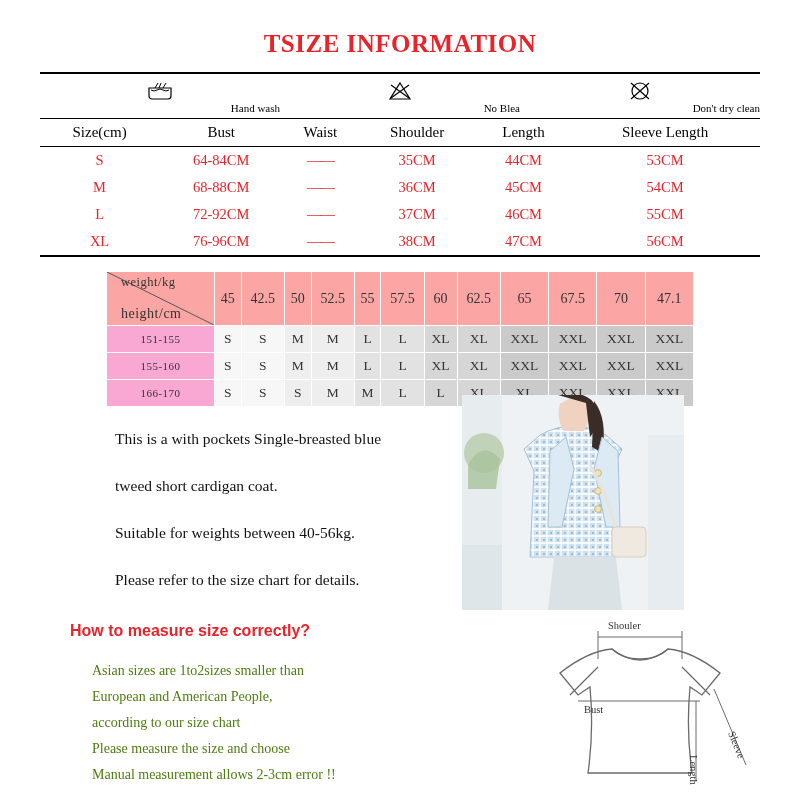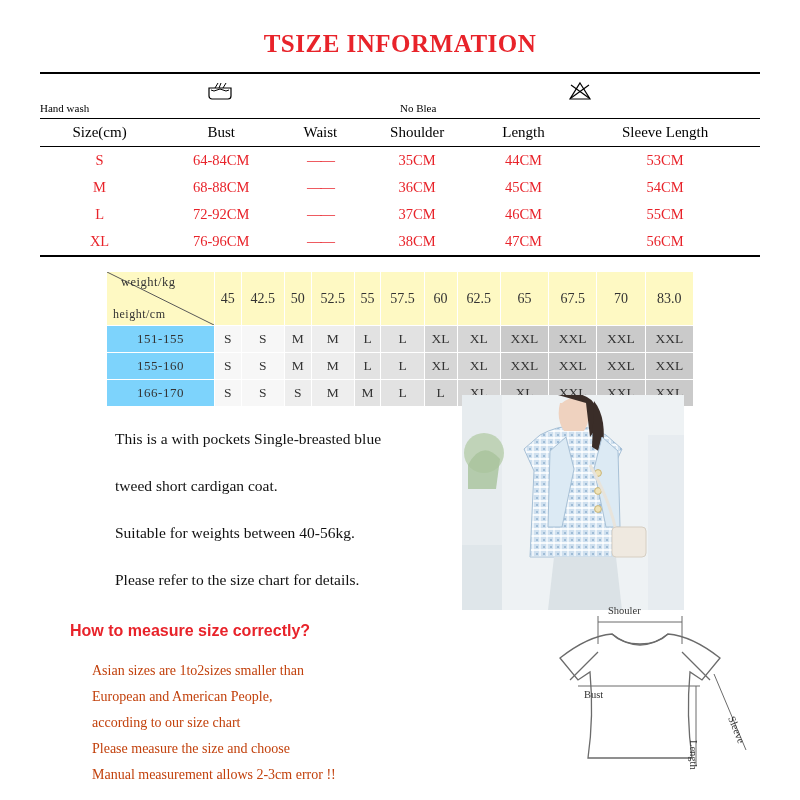--- a/index.html
+++ b/index.html
@@ -30,21 +30,21 @@
 
   
   .care-row {
     display: flex;
     margin: 14px 40px 0 40px;
     border-top: 2px solid #000;
     padding-top: 6px;
   }
   .care-cell {
     flex: 1;
-    text-align: left;
+    text-align: right;
     font-size: 11px;
     color: #000;
   }
   .care-glyph {
     height: 22px;
     display: flex;
     align-items: center;
     justify-content: center;
   }
   .care-label { font-size: 11px; font-family: "Liberation Serif", serif; }
@@ -103,25 +103,25 @@
   }
   .corner .diag {
     position: absolute;
     left: 0; top: 0; width: 100%; height: 100%;
   }
   .corner .wk {
     position: absolute; top: 3px; left: 14px;
     font-size: 12.5px; letter-spacing: 0.5px;
   }
   .corner .hc {
-    position: absolute; bottom: 3px; left: 6px;
-    font-size: 12px; letter-spacing: 0.5px;
-  }
-  .wh-head td { background: #fef9c3; height: 54px; font-size: 14px; }
-  .rowlab { background: #7dd3fc; font-size: 13px; letter-spacing: 0.5px; }
+    position: absolute; bottom: 3px; left: 14px;
+    font-size: 14px; letter-spacing: 0.5px;
+  }
+  .wh-head td { background: #fca5a5; height: 54px; font-size: 14px; }
+  .rowlab { background: #f9a8d4; font-size: 11px; letter-spacing: 0.5px; }
   .c0 { background: #f7f7f7; }
   .c1 { background: #eeeeee; }
   .c2 { background: #e2e2e2; }
   .c3 { background: #d6d6d6; }
   .c4 { background: #cacaca; }
 
   
   .desc-block {
     position: absolute;
     left: 115px; top: 415px;
@@ -147,29 +147,29 @@
     color: #e8232a;
     font-weight: bold;
     font-size: 16px;
     font-family: Liberation Sans, sans-serif;
   }
   .howto-lines {
     position: absolute;
     left: 92px; top: 658px;
     width: 380px;
     font-size: 14px;
-    color: #c2410c;
+    color: #4d7c0f;
     line-height: 26px;
     font-family: "Liberation Serif", serif;
   }
 
   
   .garment {
     position: absolute;
-    left: 500px; top: 600px;
+    left: 500px; top: 615px;
     width: 270px; height: 180px; text-align: right;
   }
 </style>
 </head>
 <body>
 
 <div class="page">
 
   <div class="title">TSIZE INFORMATION</div>
 
@@ -185,20 +185,29 @@
       <div class="care-label">Hand wash</div>
     </div>
     <div class="care-cell">
       <div class="care-glyph">
         <svg width="26" height="20" viewBox="0 0 26 20">
           <path d="M13 2 L23 18 H3 Z" fill="none" stroke="#000" stroke-width="1.2"></path>
           <path d="M4 4 L22 17 M22 4 L4 17" stroke="#000" stroke-width="1.2"></path>
         </svg>
       </div>
       <div class="care-label">No Blea</div>
+    </div>
+    <div class="care-cell">
+      <div class="care-glyph">
+        <svg width="26" height="20" viewBox="0 0 26 20">
+          <circle cx="13" cy="10" r="8" fill="none" stroke="#000" stroke-width="1.2"></circle>
+          <path d="M4 2 L22 18 M22 2 L4 18" stroke="#000" stroke-width="1.2"></path>
+        </svg>
+      </div>
+      <div class="care-label">Don't dry clean</div>
     </div>
   </div>
 
   <table class="size-table">
     <thead>
       <tr>
         <th>Size(cm)</th>
         <th>Bust</th>
         <th>Waist</th>
         <th>Shoulder</th>
@@ -257,21 +266,21 @@
           <td>42.5</td>
           <td>50</td>
           <td>52.5</td>
           <td>55</td>
           <td>57.5</td>
           <td>60</td>
           <td>62.5</td>
           <td>65</td>
           <td>67.5</td>
           <td>70</td>
-          <td>83.0</td>
+          <td>47.1</td>
         </tr>
 
         <tr>
           <td class="rowlab">151-155</td>
           <td class="c0">S</td>
           <td class="c0">S</td>
           <td class="c1">M</td>
           <td class="c1">M</td>
           <td class="c2">L</td>
           <td class="c2">L</td>

